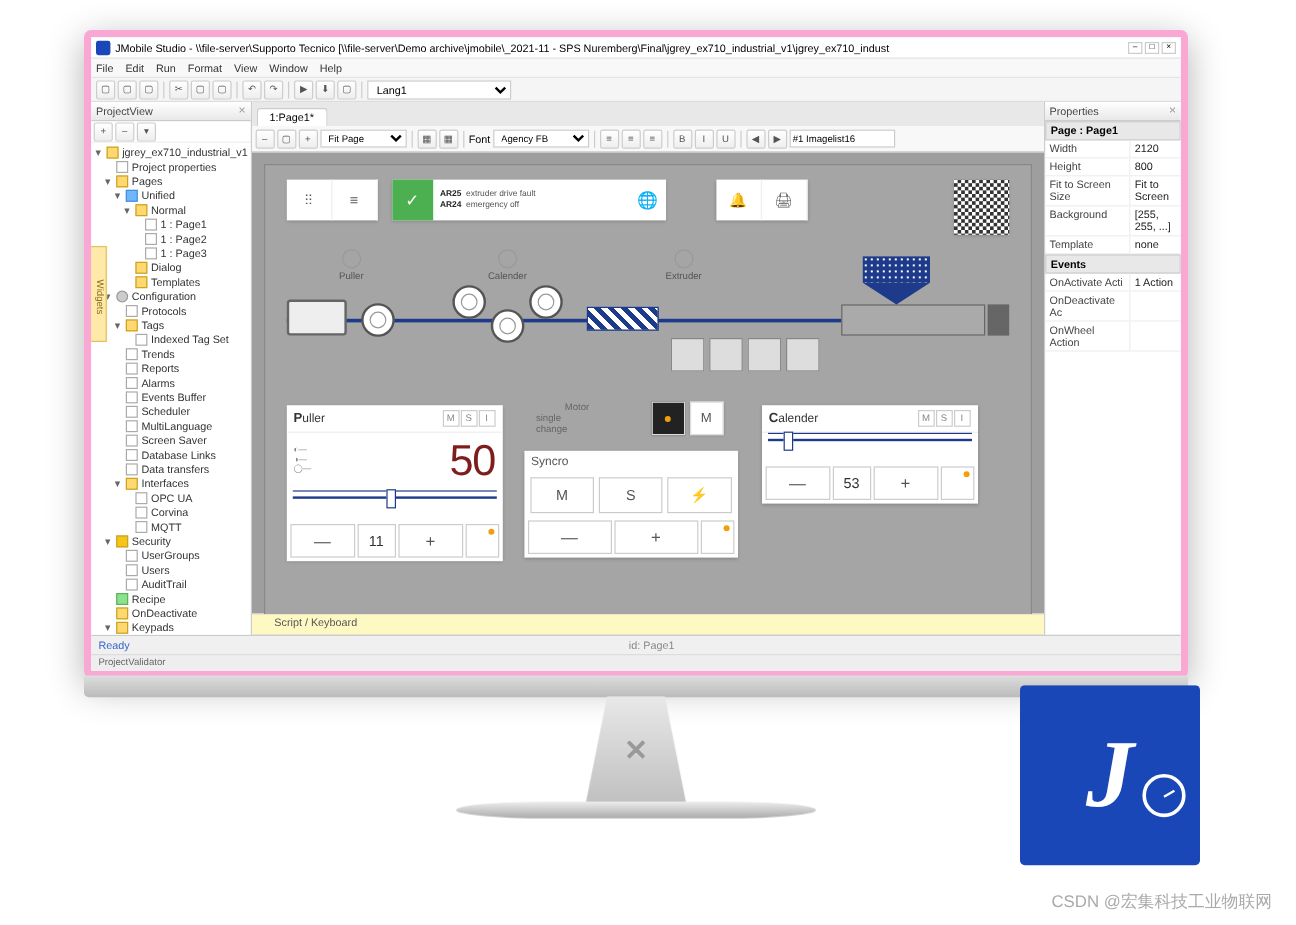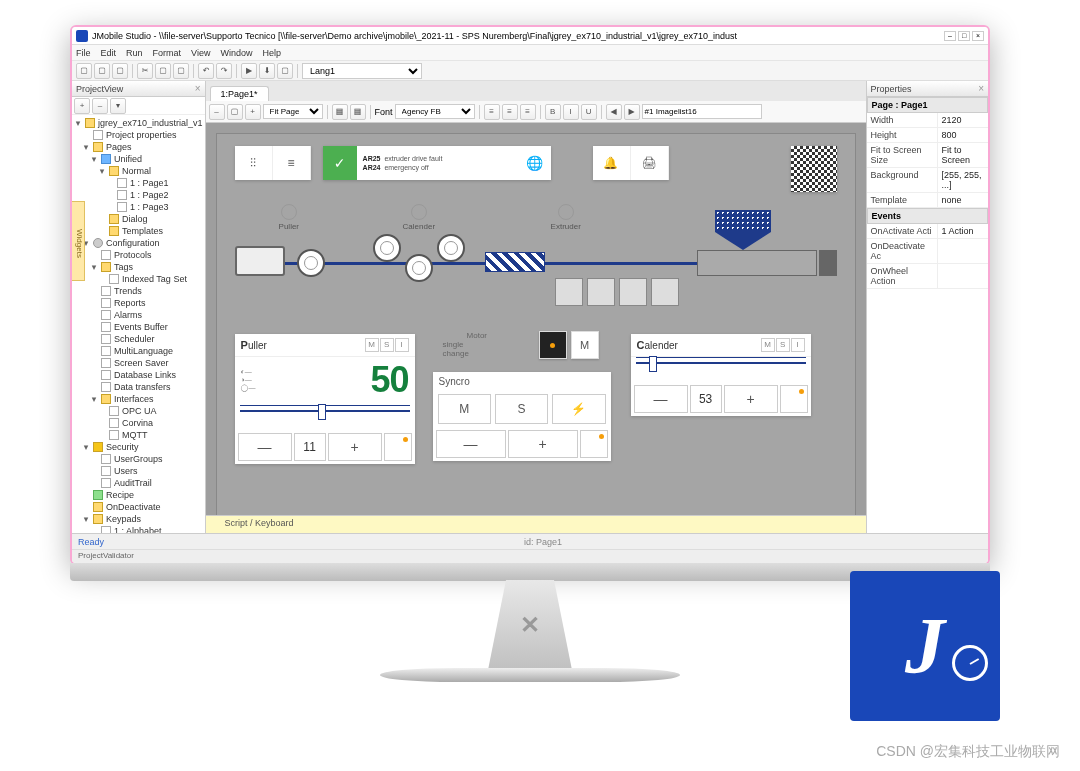--- a/index.html
+++ b/index.html
@@ -1,17 +1,17 @@
 <!DOCTYPE html>
 <html><head>
 <meta charset="utf-8">
 <style>
 * { box-sizing: border-box; margin: 0; padding: 0; }
 body { font-family: "Segoe UI", Tahoma, sans-serif; font-size: 10px; background: #fff; width: 1080px; height: 771px; position: relative; overflow: hidden; }
-.monitor { position: absolute; left: 70px; top: 25px; width: 920px; height: 540px; background: #fff; border: 2px solid #f9a8d4; border-radius: 6px; box-shadow: 0 8px 30px rgba(0,0,0,0.3); overflow: hidden; }
+.monitor { position: absolute; left: 70px; top: 25px; width: 920px; height: 540px; background: #fff; border: 6px solid #f9a8d4; border-radius: 6px; box-shadow: 0 8px 30px rgba(0,0,0,0.3); overflow: hidden; }
 .bezel-bottom { position: absolute; left: 70px; top: 563px; width: 920px; height: 18px; background: linear-gradient(#ddd,#bbb); border-radius: 0 0 4px 4px; }
 .stand-neck { position: absolute; left: 470px; top: 580px; width: 120px; height: 90px; background: linear-gradient(#e8e8e8,#c0c0c0); clip-path: polygon(30% 0, 70% 0, 85% 100%, 15% 100%); display:flex; align-items:center; justify-content:center; }
 .stand-x { color:#999; font-size:24px; font-weight:bold; }
 .stand-base { position: absolute; left: 380px; top: 668px; width: 300px; height: 14px; background: linear-gradient(#eee,#aaa); border-radius: 50%/100%; }
 .logo-badge { position: absolute; right: 80px; bottom: 50px; width: 150px; height: 150px; background: #1947b8; display: flex; align-items: center; justify-content: center; border-radius: 4px; }
 .logo-j { color: #fff; font-size: 80px; font-weight: bold; font-style: italic; font-family: Georgia, serif; position: relative; }
 .logo-clock { position:absolute; right:12px; bottom:40px; width:36px; height:36px; border:3px solid #fff; border-radius:50%; }
 .logo-clock::after{content:"";position:absolute;left:50%;top:50%;width:10px;height:2px;background:#fff;transform-origin:left;transform:rotate(-30deg);}
 .watermark { position: absolute; right: 20px; bottom: 10px; color: #aaa; font-size: 14px; }
 
@@ -41,21 +41,21 @@
 .ic-blue { background: #6fb6ff; border: 1px solid #4a8fd6; }
 .ic-green { background: #8de08d; border: 1px solid #5ab35a; }
 .ic-gear { background: #ccc; border: 1px solid #999; border-radius: 50%; }
 .ic-lock { background: #f5c518; border: 1px solid #c9a227; }
 .ind-1 { padding-left: 8px; } .ind-2 { padding-left: 16px; } .ind-3 { padding-left: 24px; } .ind-4 { padding-left: 32px; }
 
 .center { flex: 1; display: flex; flex-direction: column; background: #9e9e9e; }
 .tabstrip { height: 20px; background: #e8e8e8; display: flex; align-items: end; padding: 0 4px; }
 .tab { background: #fff; border: 1px solid #ccc; border-bottom: none; padding: 2px 10px; font-size: 9px; border-radius: 3px 3px 0 0; }
 .canvas-toolbar { height: 22px; background: #f8f8f8; border-bottom: 1px solid #ccc; display: flex; align-items: center; padding: 0 3px; gap: 2px; font-size: 9px; flex-wrap:nowrap; overflow:hidden; }
-.ct-input { width: 60px; height: 15px; border: 1px solid #ccc; background: #fff; font-size: 8px; padding:0 2px; }
+.ct-input { width: 72px; height: 15px; border: 1px solid #ccc; background: #fff; font-size: 8px; padding:0 2px; }
 .canvas-wrap { flex: 1; padding: 10px; overflow: auto; }
 .design-page { width: 640px; height: 400px; background: #a5a5a5; border: 1px solid #888; margin: 0 auto; position: relative; padding: 10px; }
 
 
 .hmi-panel { position: absolute; background: #fff; box-shadow: 0 1px 3px rgba(0,0,0,0.2); }
 .top-left { left: 18px; top: 12px; width: 76px; height: 34px; display: flex; }
 .tl-btn { flex:1; display:flex; align-items:center; justify-content:center; border-right:1px solid #eee; font-size:12px; color:#555;}
 .alarm-box { left: 106px; top: 12px; width: 228px; height: 34px; display: flex; align-items: center; }
 .alarm-icon { width: 34px; height: 34px; background: #4caf50; color: #fff; display: flex; align-items: center; justify-content: center; font-size: 14px; }
 .alarm-text { flex: 1; padding: 2px 6px; font-size: 7px; line-height: 9px; color:#555; }
@@ -77,21 +77,21 @@
 .unit-box{position:absolute;top:74px;width:28px;height:28px;border:1px solid #888;background:#ddd;}
 
 .ctrl-panel { position: absolute; width: 180px; background: #fff; box-shadow: 0 1px 3px rgba(0,0,0,0.2); }
 .ctrl-header { display: flex; align-items: center; padding: 4px 6px; border-bottom:1px solid #eee; }
 .ctrl-title { font-size: 10px; color: #333; }
 .ctrl-title b{font-size:11px;}
 .msli { margin-left: auto; display: flex; gap: 1px; }
 .msli span { width: 14px; height: 14px; border: 1px solid #ccc; font-size: 8px; text-align: center; line-height: 12px; color: #888; }
 .ctrl-body { display: flex; align-items: center; padding: 2px 6px 4px; }
 .gauge-mini { width: 28px; font-size: 7px; color: #888; line-height:8px; }
-.big-num { flex: 1; text-align: right; font-size: 36px; font-weight: 700; color: #15803d; letter-spacing:-1px; }
+.big-num { flex: 1; text-align: right; font-size: 36px; font-weight: 400; color: #7f1d1d; letter-spacing:-1px; }
 .ruler { height: 22px; background: #fff; position: relative; margin:0 5px 3px; border-top:1px solid #1e3a8a; }
 .ruler-line{position:absolute;left:0;right:0;top:4px;height:2px;background:#1e3a8a;}
 .ruler-marker{position:absolute;top:-2px;width:8px;height:16px;background:#fff;border:1px solid #1e3a8a;}
 .ctrl-footer { display: flex; gap: 2px; padding: 3px; }
 .cf-btn { flex:1;height: 28px; border: 1px solid #ccc; background: #fff; display: flex; align-items: center; justify-content: center; font-size: 14px; color:#555; }
 .cf-num { flex:0 0 32px; text-align:right; padding:2px 3px; font-size:12px; color:#333;}
 .cf-led { flex:0 0 28px; border:1px solid #ccc; position:relative;}
 .cf-led::after{content:"";position:absolute;right:3px;top:3px;width:5px;height:5px;background:#f59e0b;border-radius:50%;}
 
 .motor-box { position:absolute; left:232px; top:195px; width:150px; }
@@ -376,21 +376,21 @@
           <div class="tb-btn">≡</div>
           <div class="tb-btn">≡</div>
           <div class="tb-btn">≡</div>
           <div class="tb-sep"></div>
           <div class="tb-btn">B</div>
           <div class="tb-btn">I</div>
           <div class="tb-btn">U</div>
           <div class="tb-sep"></div>
           <div class="tb-btn">◀</div>
           <div class="tb-btn">▶</div>
-          <span class="ct-input" style="width:120px;line-height:13px;">#1 Imagelist16</span>
+          <span class="ct-input" style="width:88px;line-height:13px;">#1 Imagelist16</span>
         </div>
         <div class="canvas-wrap">
           <div class="design-page">
 
             <div class="hmi-panel top-left">
               <div class="tl-btn">⫶⫶</div>
               <div class="tl-btn">≡</div>
             </div>
             <div class="hmi-panel alarm-box">
               <div class="alarm-icon">✓</div>

